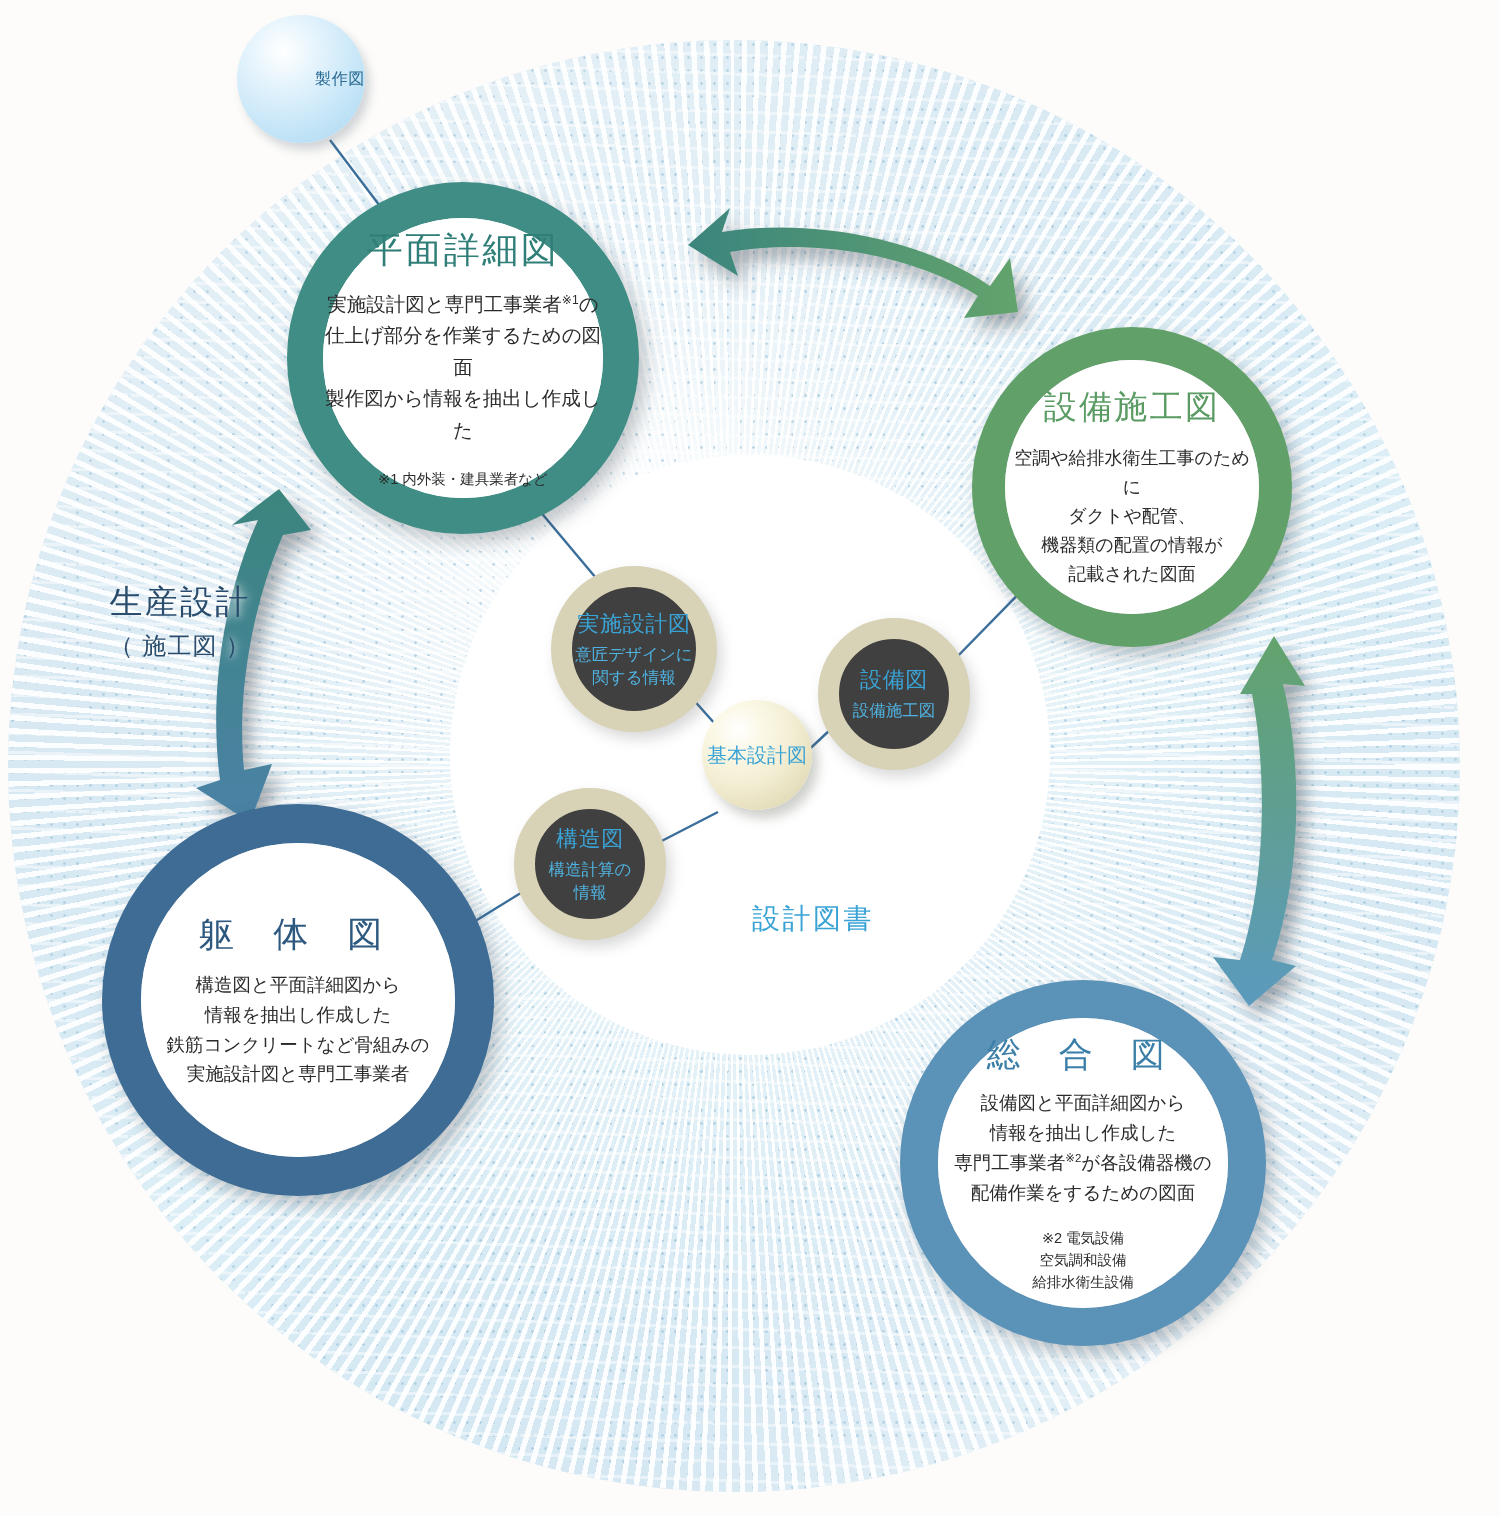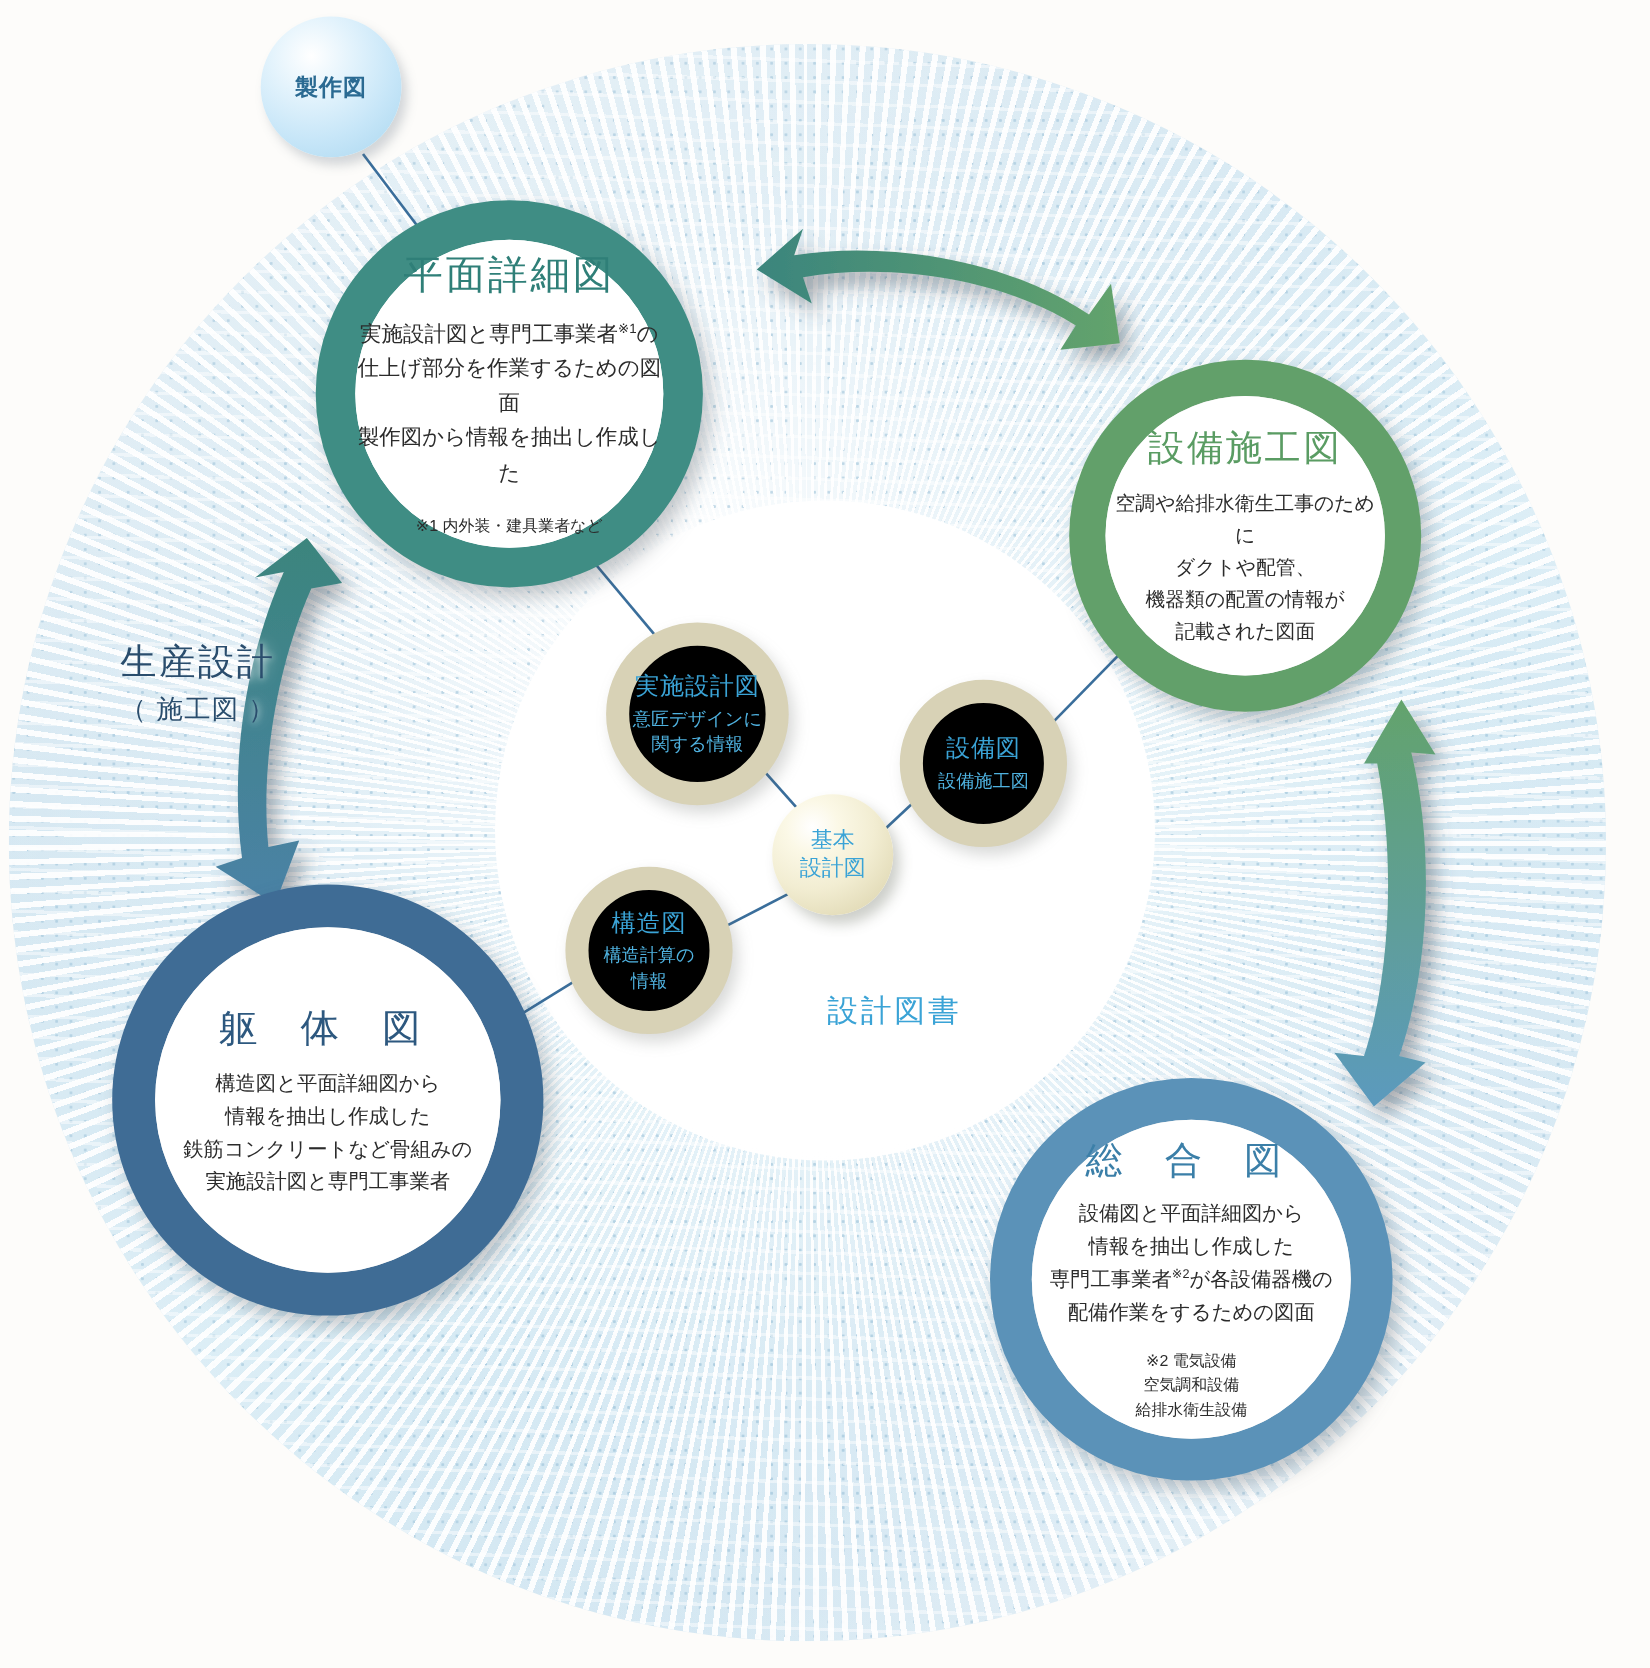--- a/index.html
+++ b/index.html
@@ -140,51 +140,51 @@
     border:38px solid #5b92b8;
   }
   #node-sogo .ring-title{font-size:34px;color:#3b7fa8;letter-spacing:.42em;margin-bottom:10px;}
   #node-sogo .ring-body{font-size:18.5px;}
   #node-sogo .ring-note{font-size:14.5px;margin-top:20px;}
 
   
   .mini-ring{
     position:absolute;border-radius:50%;box-sizing:border-box;
     border:21px solid #d8d2b6;
-    background:#000000;
+    background:#404040;
     display:flex;flex-direction:column;align-items:center;justify-content:center;
     text-align:center;
     filter:drop-shadow(5px 7px 7px rgba(90,95,90,.24));
   }
   .mini-title{color:#3aa3d6;font-size:22px;letter-spacing:.03em;margin-bottom:4px;}
   .mini-sub{color:#4fb2e0;font-size:16.5px;line-height:1.42;}
 
   #mini-jisshi{left:551px;top:566px;width:166px;height:166px;}
   #mini-setsubi{left:818px;top:618px;width:152px;height:152px;}
   #mini-kouzou{left:514px;top:788px;width:152px;height:152px;}
 
   
   #core-sphere{
     position:absolute;
-    left:702px;top:722px;width:110px;height:110px;border-radius:50%;
+    left:702px;top:700px;width:110px;height:110px;border-radius:50%;
     background:
       radial-gradient(circle at 33% 27%, #ffffff 0%, #fbf8e6 22%, #f2edd2 52%, #e3dcb9 80%, #cfc6a0 100%);
     box-shadow:6px 8px 12px rgba(90,95,80,.30);
-    display:flex;flex-direction:column;align-items:center;justify-content:center;
+    display:flex;flex-direction:row;align-items:center;justify-content:center;
     color:#3aa3d6;font-size:20px;line-height:1.25;text-align:center;
   }
 
   
   #bubble-seisakuzu{
     position:absolute;
     left:237px;top:15px;width:128px;height:128px;border-radius:50%;
     background:radial-gradient(circle at 36% 28%, #ffffff 0%, #e3f3fc 30%, #c7e6f8 62%, #a8d6ef 100%);
     box-shadow:5px 7px 10px rgba(100,115,130,.28);
-    display:flex;align-items:center;justify-content:center;
-    color:#2a6a92;font-size:21px;letter-spacing:.04em;font-weight:bold;
+    display:flex;align-items:center;justify-content:flex-end;
+    color:#2a6a92;font-size:16px;letter-spacing:.04em;
   }
 
   
   #label-seisansekkei{
     position:absolute;left:60px;top:578px;width:240px;
     text-align:center;color:#2a4d6d;line-height:1.45;
     text-shadow:0 0 7px rgba(255,255,255,.9),0 0 14px rgba(255,255,255,.8);
   }
   #label-seisansekkei .l1{font-size:33px;letter-spacing:.07em;display:block;}
   #label-seisansekkei .l2{font-size:24px;letter-spacing:.05em;display:block;margin-top:3px;}

